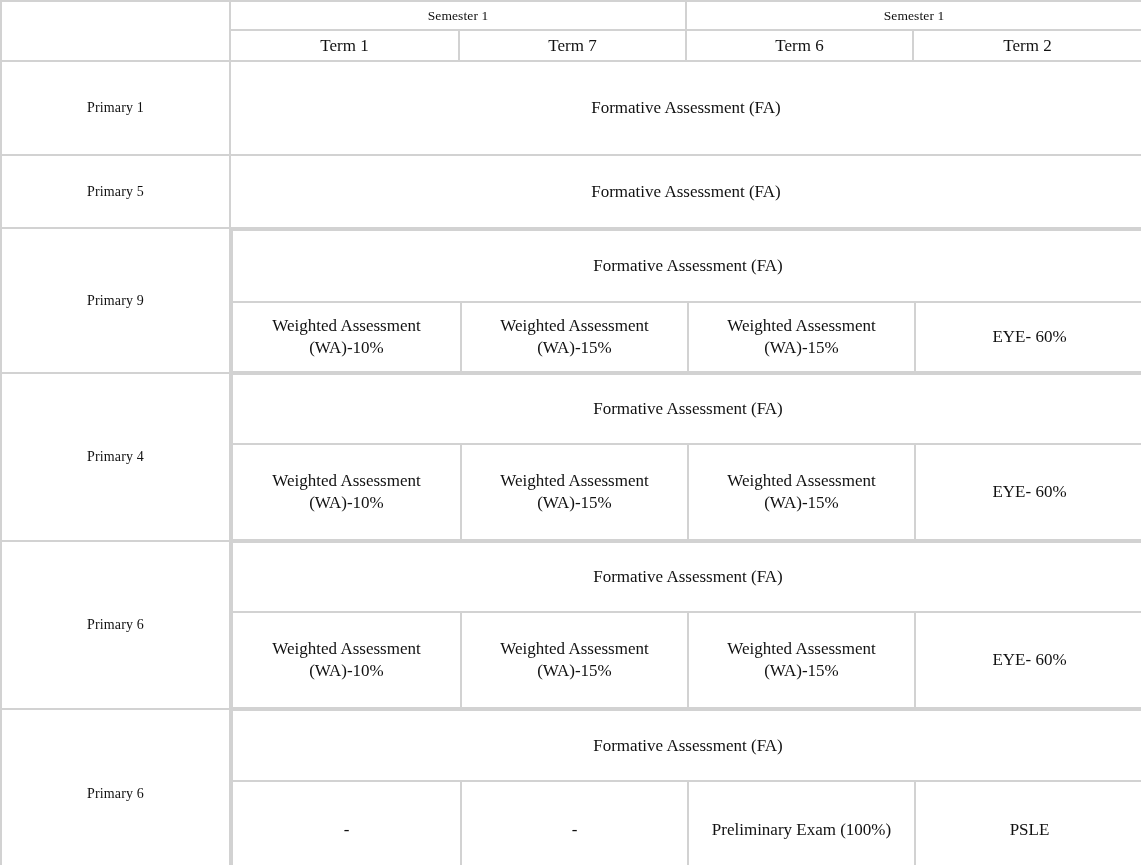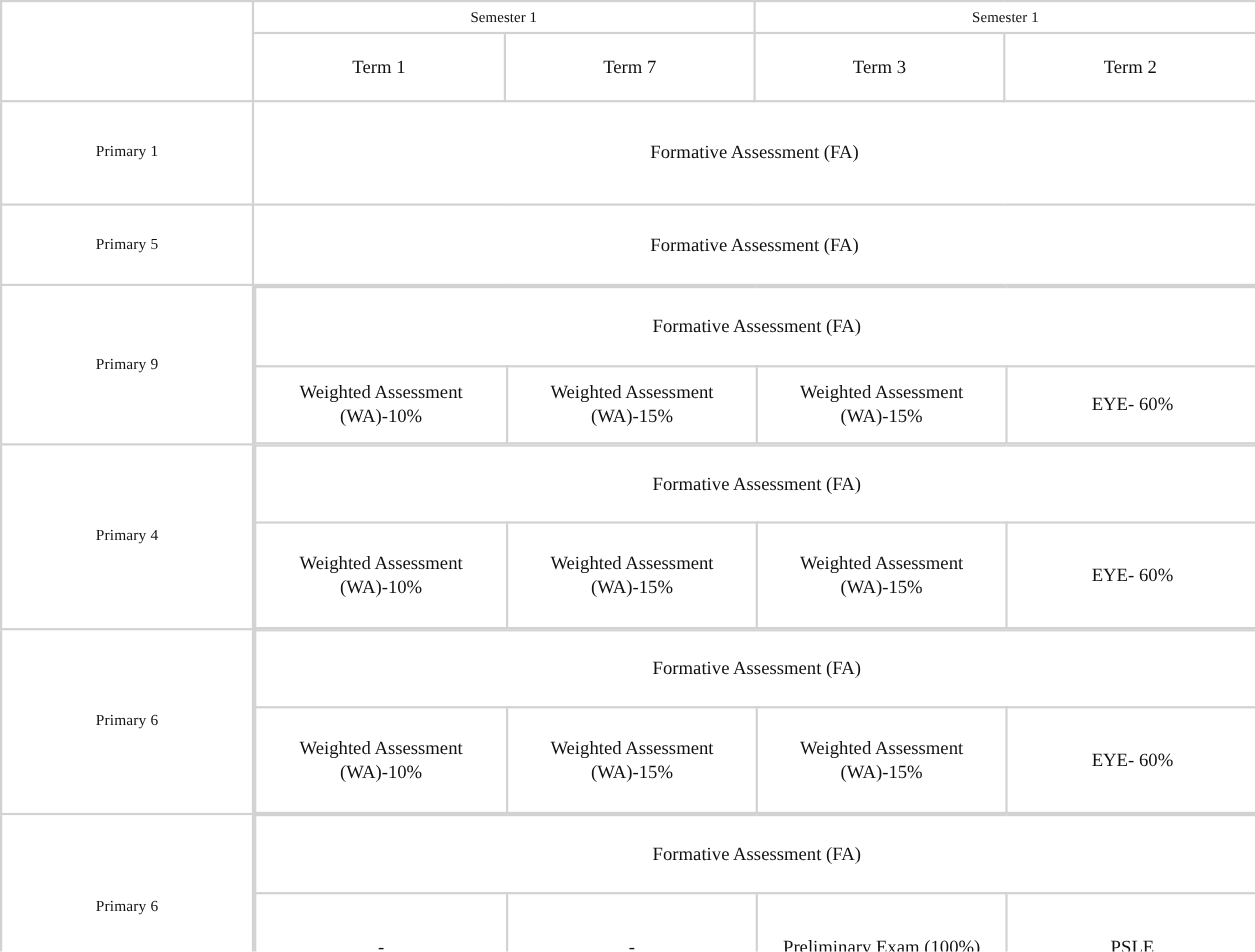--- a/index.html
+++ b/index.html
@@ -44,21 +44,21 @@
 
   
   col.c-label { width: 229px; }
   col.c-t1    { width: 229px; }
   col.c-t2    { width: 227px; }
   col.c-t3    { width: 227px; }
   col.c-t4    { width: 229px; }
 
   
   tr.row-semester { height: 29px; }
-  tr.row-term     { height: 62px; }
+  tr.row-term     { height: 31px; }
 
   .semester-cell {
     font-weight: bold;
     font-size: 13.5px;
     letter-spacing: 0.1px;
   }
   .term-cell {
     font-size: 17px;
   }
   .corner-cell {
@@ -130,21 +130,21 @@
 
       <tr class="row-semester">
         <td class="corner-cell" rowspan="2"></td>
         <td class="semester-cell" colspan="2">Semester 1</td>
         <td class="semester-cell" colspan="2">Semester 1</td>
       </tr>
 
       <tr class="row-term">
         <td class="term-cell">Term 1</td>
         <td class="term-cell">Term 7</td>
-        <td class="term-cell">Term 3</td>
+        <td class="term-cell">Term 6</td>
         <td class="term-cell">Term 2</td>
       </tr>
 
       <tr class="row-p1">
         <td class="level-cell">Primary 1</td>
         <td class="fa-cell" colspan="4">Formative Assessment (FA)</td>
       </tr>
 
       <tr class="row-p2">
         <td class="level-cell">Primary 5</td>

